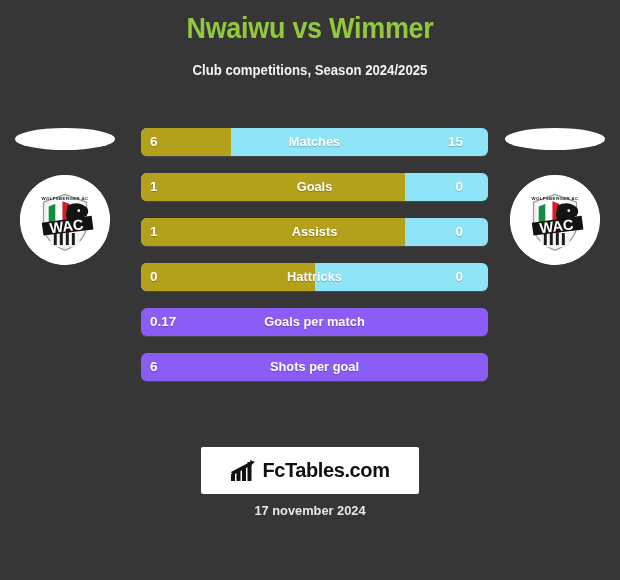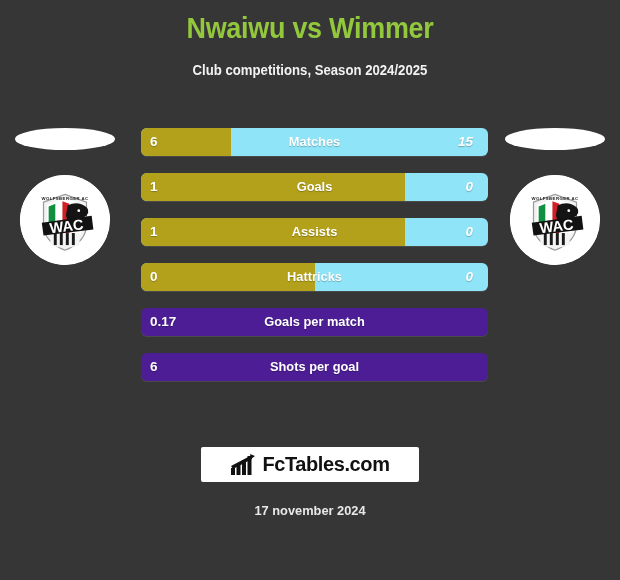--- a/index.html
+++ b/index.html
@@ -84,21 +84,21 @@
   .bar-row {
     position: relative;
     width: 347px;
     height: 28px;
     margin-bottom: 17px;
     border-radius: 6px;
     overflow: hidden;
     background: #8fe4f8;
     box-shadow: 0 1px 0 rgba(255,255,255,0.10);
   }
-  .bar-row.single { background: #4c1d95; padding-left: 28px; }
+  .bar-row.single { background: #8b5cf6; padding-left: 28px; }
   .fill-left {
     position: absolute;
     left: 0; top: 0; bottom: 0;
     background: #b3a11b;
   }
   .bar-label {
     position: absolute;
     top: 0; left: 0;
     width: 100%;
     height: 28px;
@@ -115,29 +115,29 @@
     position: absolute;
     top: 0;
     height: 28px;
     line-height: 28px;
     font-size: 13.5px;
     font-weight: bold;
     color: #ffffff;
     text-shadow: 0 1px 1px rgba(0,0,0,0.25);
   }
   .val.l { left: 9px; }
-  .val.r { right: 15px; font-style: italic; }
+  .val.r { right: 25px; }
 
   
   .logo-box {
     position: absolute;
     left: 201px;
     top: 447px;
     width: 218px;
-    height: 35px;
+    height: 47px;
     background: #ffffff;
     border-radius: 2px;
     display: flex;
     align-items: center;
     justify-content: center;
     gap: 6px;
   }
   .logo-chart { display: block; }
   .logo-text {
     font-size: 20px;

